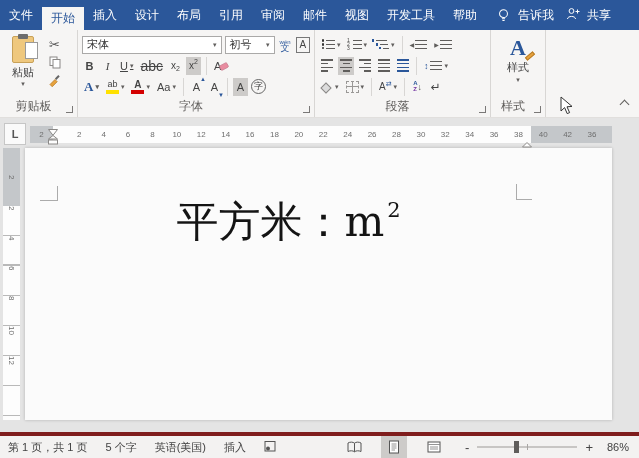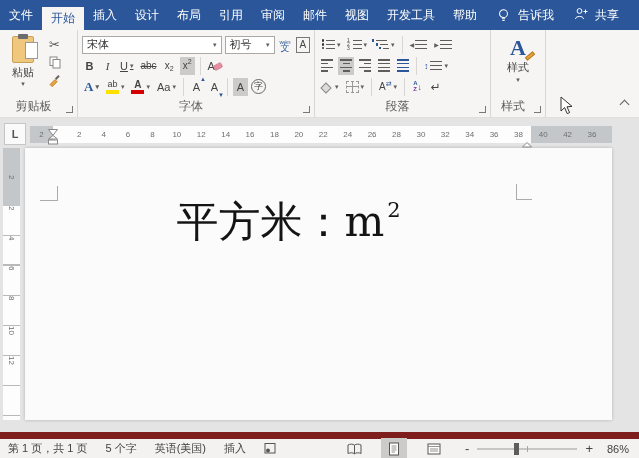--- a/index.html
+++ b/index.html
@@ -3,21 +3,21 @@
 <meta charset="utf-8">
 <style>
   * { box-sizing: border-box; margin: 0; padding: 0; }
   html,body { width:639px; height:458px; overflow:hidden; }
   body { font-family:"Liberation Sans","DejaVu Sans",sans-serif; background:#e4e4e4; position:relative; font-size:12px; }
 
   
   .menubar { height:30px; background:#2b579a; display:flex; align-items:stretch; color:#fff; }
   .tab { padding:0 9px; display:flex; align-items:center; font-size:12px; cursor:default; }
   .tab.active { align-self:flex-end; height:23px; background:#f6f5f4; color:#2b579a; }
-  .menubar-right { margin-left:auto; display:flex; align-items:center; gap:5px; padding-right:18px; }
+  .menubar-right { margin-left:auto; display:flex; align-items:center; gap:5px; padding-right:26px; }
   .mb-ico { display:inline-flex; align-items:center; margin-left:12px; }
 
   
   .ribbon { height:88px; background:#f6f5f4; display:flex; position:relative; border-bottom:1px solid #e1dfdd; }
   .group { position:relative; border-right:1px solid #d8d6d4; padding:4px 4px 16px 4px; }
   .group-label { position:absolute; bottom:2px; left:0; right:10px; text-align:center; font-size:12px; color:#605e5c; }
   .launcher { position:absolute; right:4px; bottom:4px; width:7px; height:7px; border-right:1px solid #7a7877; border-bottom:1px solid #7a7877; }
   .rrow { display:flex; align-items:center; gap:3px; height:21px; }
   .btn { min-width:15px; height:18px; display:inline-flex; align-items:center; justify-content:center; font-size:11px; color:#444; padding:0 2px; }
   .btn.active { background:#cdcbc9; }
@@ -39,21 +39,21 @@
   
   .g-font { width:237px; }
   .combo { background:#fff; border:1px solid #aaa9a8; height:18px; display:flex; align-items:center; padding:0 4px; font-size:11px; color:#333; }
   .combo::after { content:"▾"; font-size:7px; color:#605e5c; margin-left:auto; padding-left:4px; }
   .phonetic { display:flex; flex-direction:column; align-items:center; line-height:6px; color:#2b579a; padding:0 2px; }
   .phonetic .t { font-size:6px; } .phonetic .b { font-size:9px; }
   .boxA { border:1px solid #777; width:15px; height:16px; display:flex; align-items:center; justify-content:center; font-size:10px; color:#444; }
   .b-bold { font-weight:bold; }
   .b-italic { font-style:italic; font-family:"Liberation Serif",serif; }
   .b-under { text-decoration:underline; }
-  .b-strike { text-decoration:line-through; font-size:10px; }
+  .b-strike { text-decoration:line-through; font-size:14px; }
   .subsup { font-size:10px; } .subsup .ex { font-size:7px; position:relative; }
   .sub .ex { top:3px; } .sup .ex { top:-4px; }
   .fx-a { color:#2b579a; font-family:"Liberation Serif",serif; font-weight:bold; font-size:13px; }
   .mark-bar { display:flex; flex-direction:column; align-items:center; line-height:9px; }
   .mark-bar .bar { width:13px; height:4px; margin-top:1px; }
   .hl .bar { background:#ffe100; } .fc .bar { background:#d40000; }
   .grow { position:relative; } .grow .car { position:absolute; font-size:6px; color:#2b579a; top:-2px; right:-2px; }
   .shrink .car { top:auto; bottom:-2px; color:#2b579a; }
   .shadeA { background:#cdcbc9; }
   .circleZ { width:15px; height:15px; border:1px solid #666; border-radius:50%; display:flex; align-items:center; justify-content:center; font-size:9px; color:#444; }
@@ -124,21 +124,21 @@
     background-image:repeating-linear-gradient(to bottom, transparent 0 28.5px, #b9b9b9 28.5px 30px); }
   .v-nums span { height:30px; display:flex; align-items:center; }
   .page { position:absolute; left:25px; top:1px; width:587px; height:272px; background:#fbfbfb; box-shadow:0 0 3px rgba(0,0,0,.22); }
   .crop { position:absolute; }
   .crop-l { left:15px; top:38px; width:18px; height:15px; border-right:1px solid #ababab; border-bottom:1px solid #ababab; }
   .crop-r { left:491px; top:36px; width:16px; height:16px; border-left:1px solid #ababab; border-bottom:1px solid #ababab; }
   .doc-text { position:absolute; left:0; right:60px; top:46px; text-align:center; font-family:"DejaVu Serif","Liberation Serif",serif; font-size:42px; color:#141414; white-space:nowrap; }
   .doc-sup { font-size:21px; position:relative; top:-19px; margin-left:3px; }
 
   
-  .statusbar { position:absolute; left:0; right:0; bottom:0; height:26px; background:#f3f2f1; border-top:7px solid #7f1d1d; display:flex; align-items:center; font-size:11px; color:#424242; }
+  .statusbar { position:absolute; left:0; right:0; bottom:0; height:26px; background:#f3f2f1; border-top:4px solid #7f1d1d; display:flex; align-items:center; font-size:11px; color:#424242; }
   .st { margin-left:18px; } .st:first-child { margin-left:8px; }
   .st-right { margin-left:auto; display:flex; align-items:center; }
   .viewbtn { width:26px; height:22px; display:flex; align-items:center; justify-content:center; }
   .viewbtn.active { background:#cdcbc9; }
   .zo { font-size:13px; color:#444; padding:0 6px; }
   .slider { width:100px; height:2px; background:#c8c6c4; position:relative; margin:0 2px; }
   .slider .notch { position:absolute; left:50px; top:-2px; width:1px; height:6px; background:#a8a6a4; }
   .slider .thumb { position:absolute; left:37px; top:-5px; width:5px; height:12px; background:#5f5d5b; }
   .zoom-pct { margin:0 10px 0 8px; }
 

